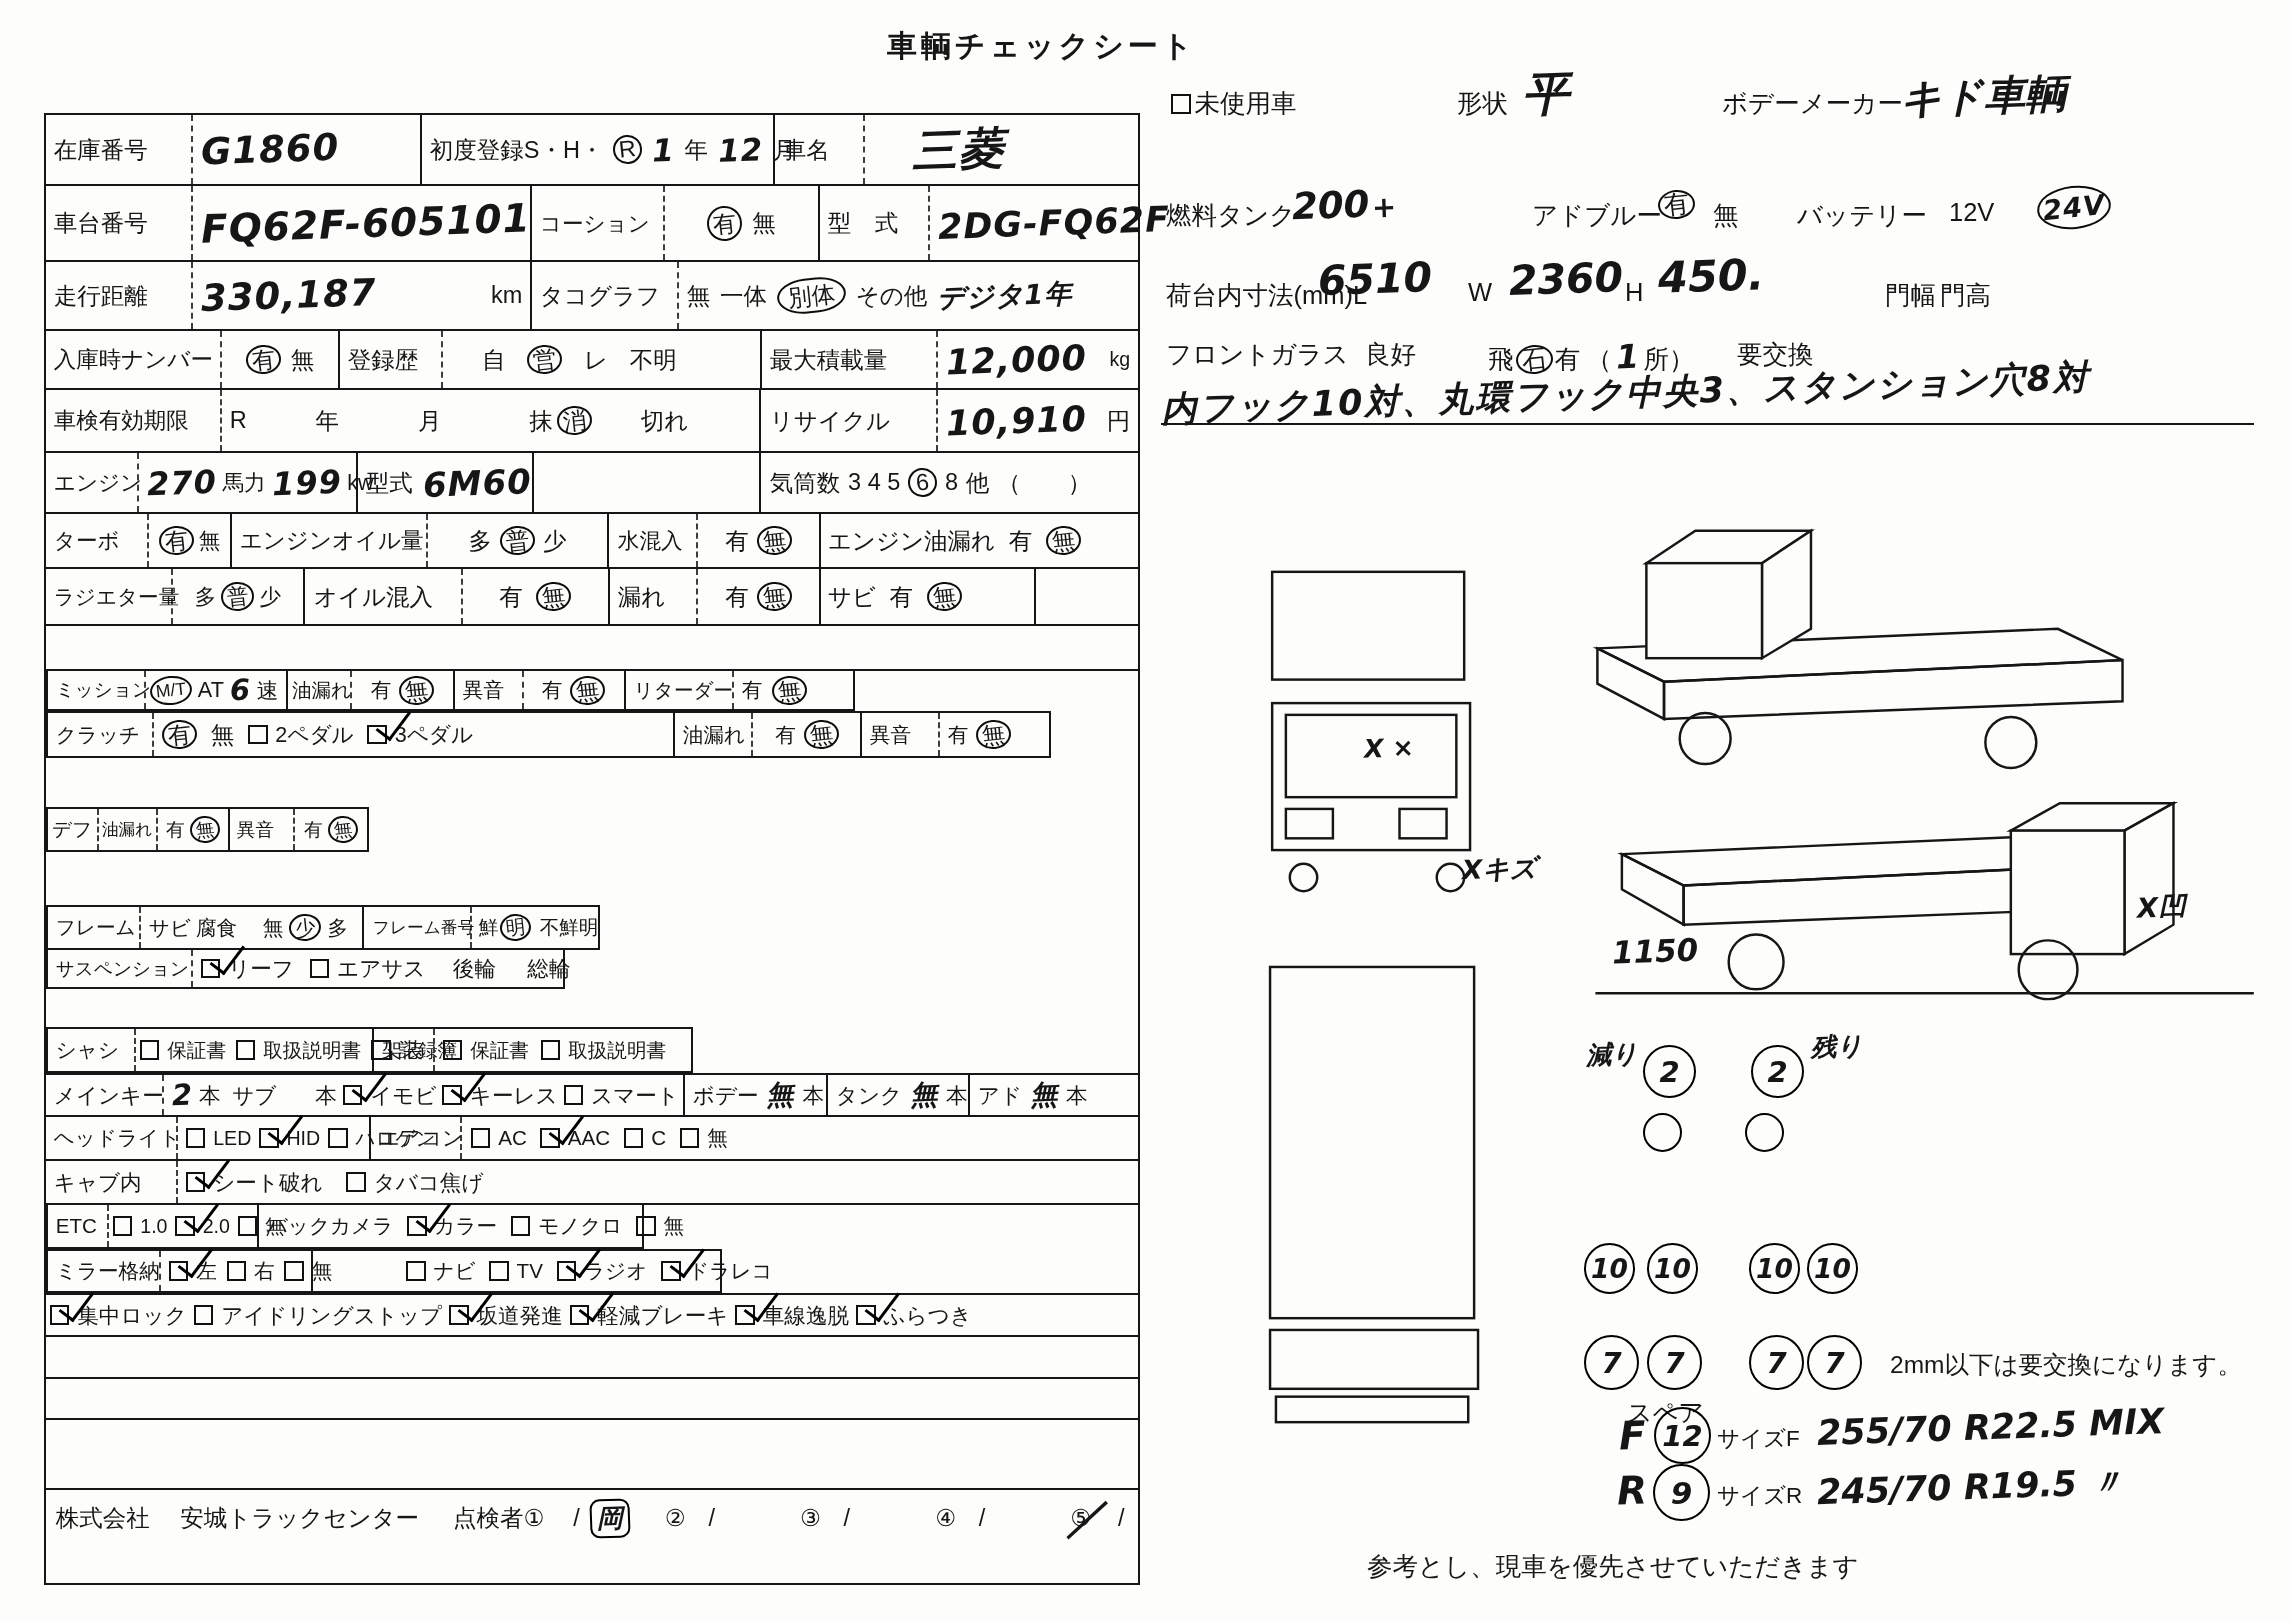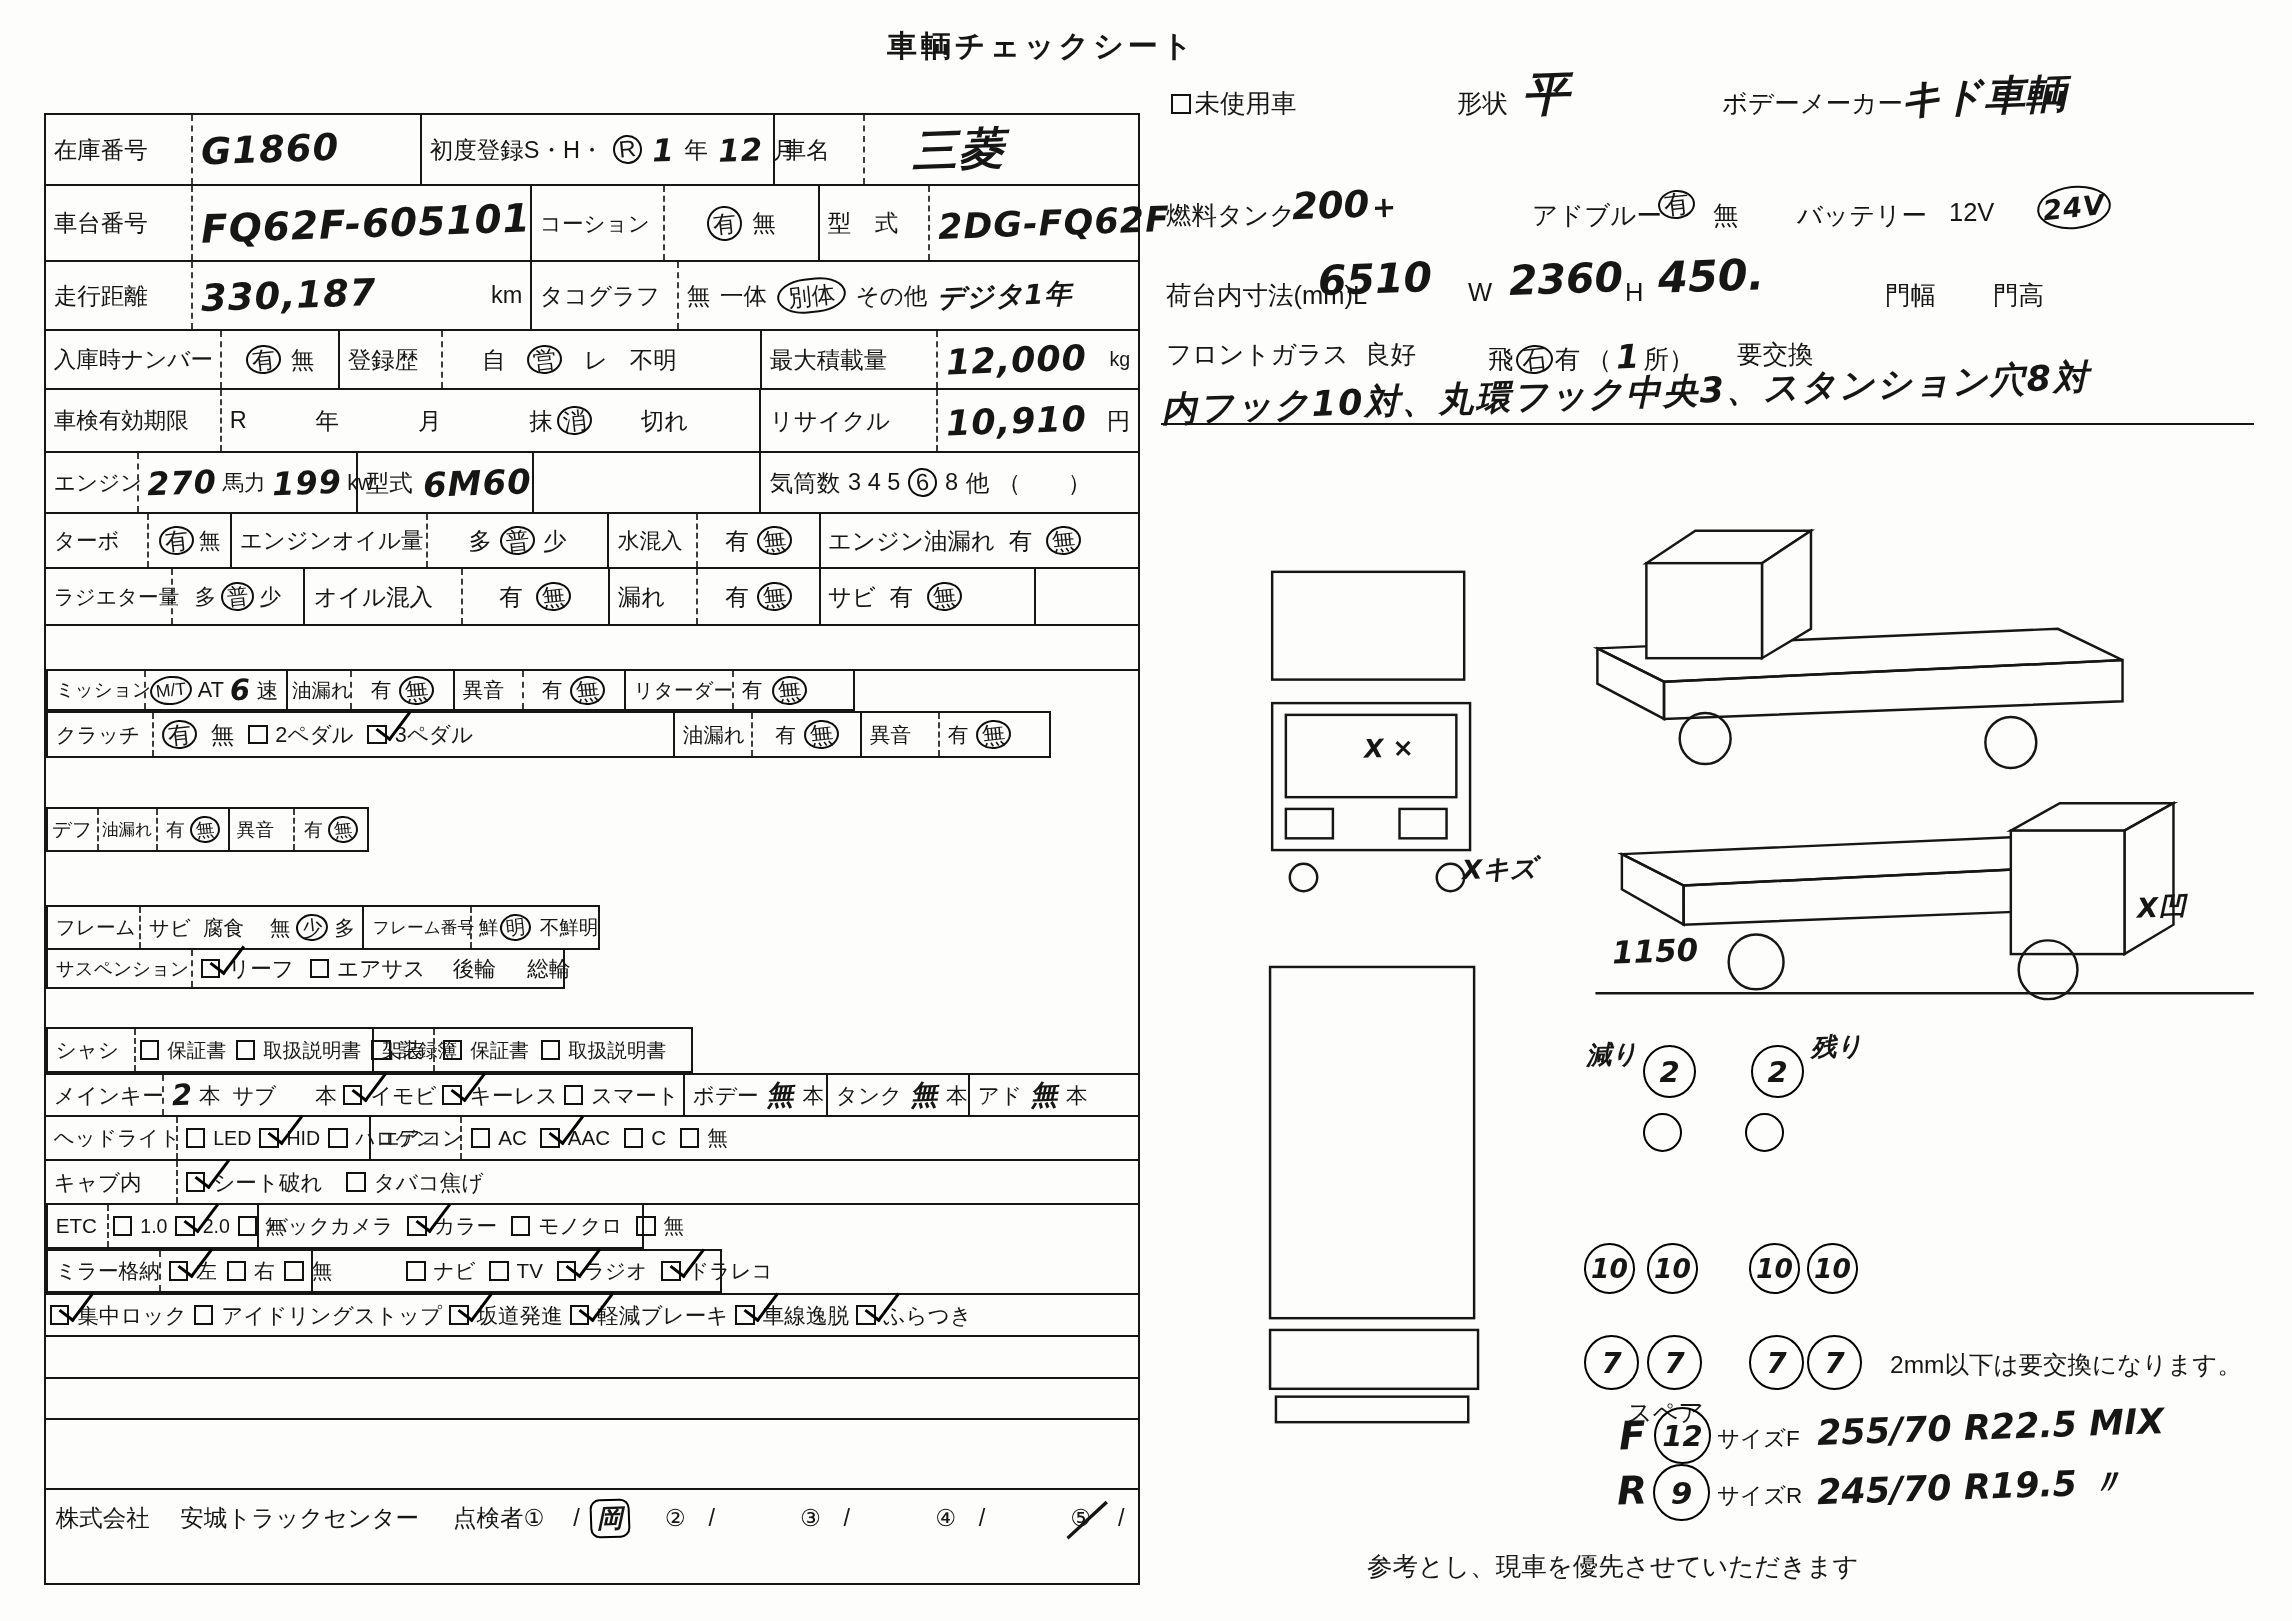--- a/index.html
+++ b/index.html
@@ -345,21 +345,21 @@
 
     <div class="band" style="height:53px"></div>
 
     <div class="band" style="height:45px">
       <div class="box" style="left:0;top:0;width:554px;height:45px">
         <div class="c brd" style="left:0;width:93px;font-size:19.6px">
             <span>フレーム</span>
           </div>
         <div class="c br" style="left:93px;width:223px;gap:0;font-size:20.6px">
           <span>サビ</span>
-            <span style="margin-left:12px">腐食</span>
+            <span style="margin-left:5px">腐食</span>
           <span style="margin-left:25.5px">無</span>
           <span class="circ sm" style="min-width:27.4px;height:27.4px;margin-left:5.9px">少</span>
           <span style="margin-left:5.9px">多</span>
         </div>
         <div class="c brd" style="left:317px;width:107px;font-size:16.7px">
             <span>フレーム番号</span>
           </div>
         <div class="c" style="left:423px;right:0;gap:2px;font-size:19.6px">
           <span>鮮</span>
           <span class="circ sm" style="min-width:27.4px;height:27.4px">明</span>
@@ -665,21 +665,21 @@
   <div class="rt" style="left:1949px;top:198px">12V</div>
   <div class="rt" style="left:2037px;top:186px"><span class="circ hw" style="min-width:57px;height:43px;font-size:27.4px">24V</span></div>
 
   <div class="rt" style="left:1166px;top:278px">荷台内寸法(mm)L</div>
   <div class="hwa" style="left:1318px;top:255px;font-size:41px">6510</div>
   <div class="rt" style="left:1468px;top:278px">W</div>
   <div class="hwa" style="left:1509px;top:255px;font-size:41px">2360</div>
   <div class="rt" style="left:1625px;top:278px">H</div>
   <div class="hwa" style="left:1658px;top:251px;font-size:43px">450.</div>
   <div class="rt" style="left:1885px;top:278px">門幅</div>
-  <div class="rt" style="left:1993px;top:278px">門高</div>
+  <div class="rt" style="left:1940px;top:278px">門高</div>
 
   <div class="rt" style="left:1166px;top:337px">フロントガラス</div>
   <div class="rt" style="left:1365px;top:337px">良好</div>
   <div class="rt" style="left:1488px;top:337px"><span>飛</span><span class="circ sm" style="margin:0 2px">石</span><span>有</span><span style="margin-left:5.9px">（</span><span class="hw" style="font-size:33px;margin:0 3.9px">1</span><span>所</span><span>）</span></div>
   <div class="rt" style="left:1737px;top:337px">要交換</div>
 
   <div class="hwa" style="left:1161px;top:370px;font-size:35px;letter-spacing:2px">内フック10対、丸環フック中央3、スタンション穴8対</div>
   <div class="uline" style="left:1161px;top:423px;width:1093px"></div>
 
   <svg style="left:1266px;top:564px" width="221" height="338" viewBox="0 0 225 345">

